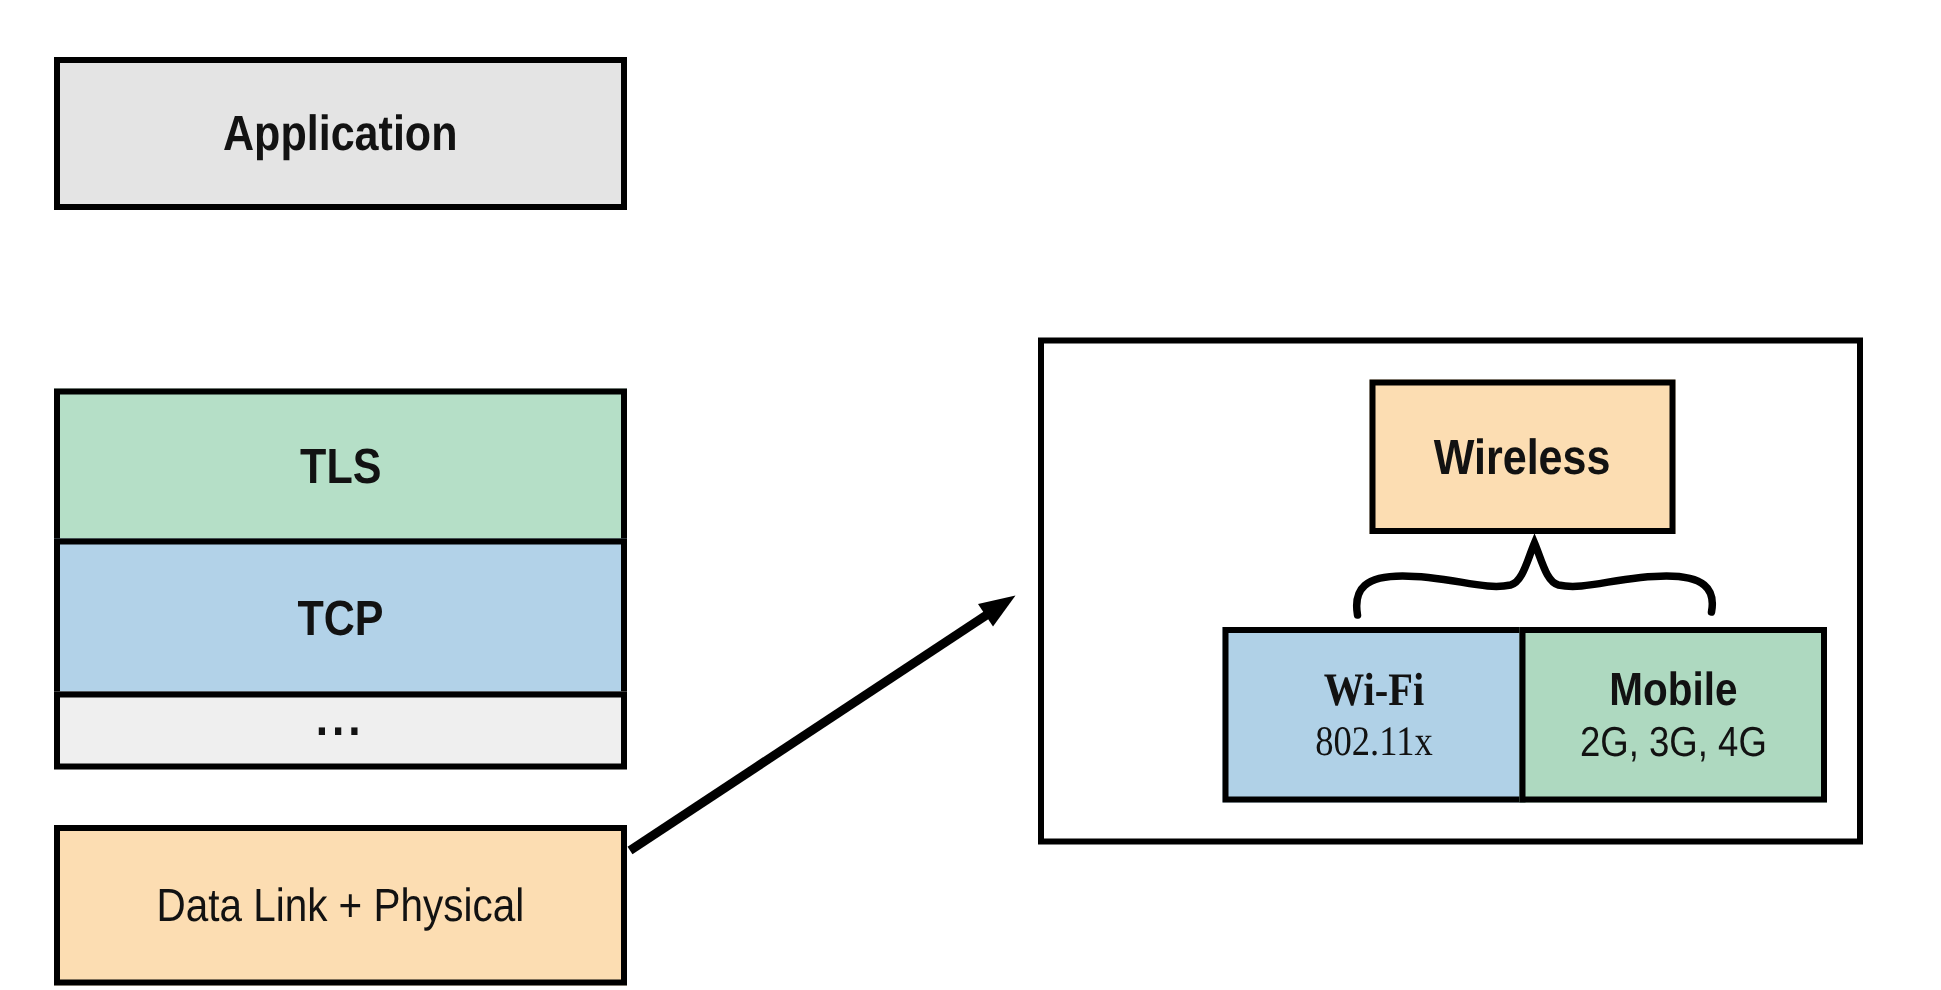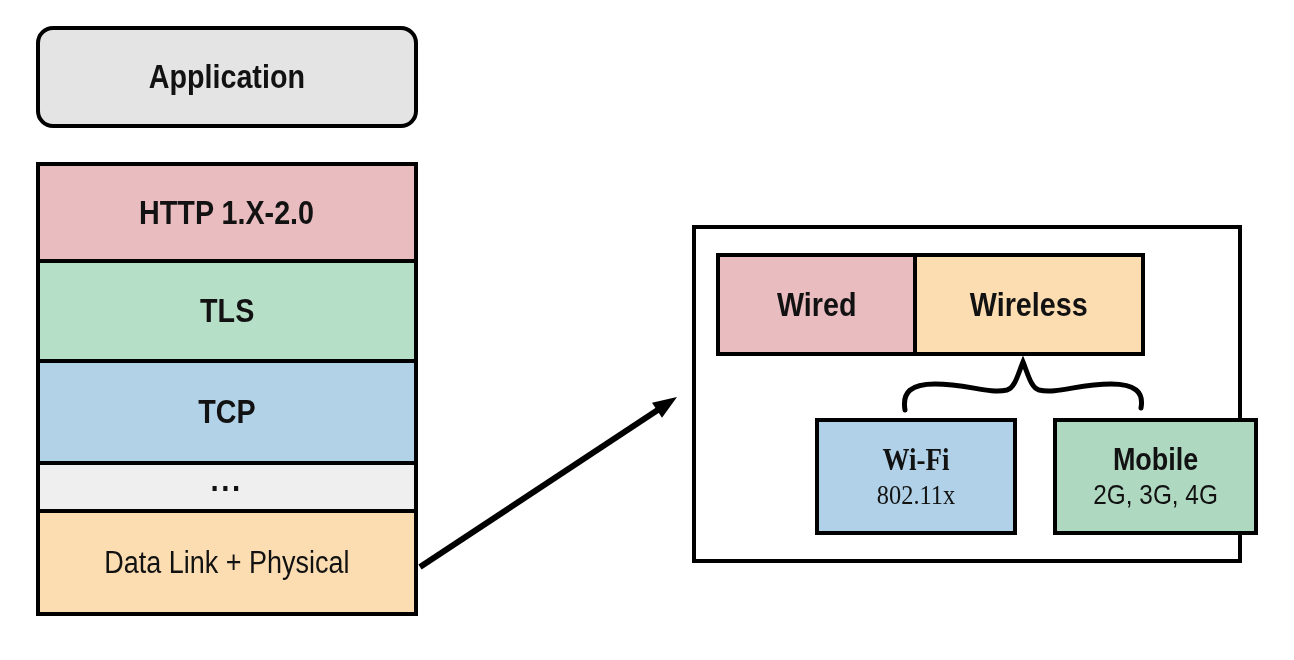--- a/index.html
+++ b/index.html
@@ -25,82 +25,76 @@
   .cond {
     display: inline-block;
     transform: scaleX(0.87);
     white-space: nowrap;
   }
   .lbl-bold { font-weight: bold; font-size: 33px; }
   .lbl-reg  { font-weight: normal; font-size: 31px; }
 
   
   .layer { left: 36px; width: 382px; }
-  .layer-0 { top: 26px;  height: 102px; border-radius: 17px; }
+  .layer-0 { top: 38px;  height: 102px; }
   .layer-1 { top: 162px; height: 101px; }
   .layer-2 { top: 259px; height: 104px; }
   .layer-3 { top: 359px; height: 106px; }
   .layer-4 { top: 461px; height: 52px; }
   .layer-5 { top: 509px; height: 107px; }
   .dots .cond { transform: scaleX(0.87) translateY(-8px); letter-spacing: 3px; font-size: 34px; }
 
   
   .panel   { left: 692px; top: 225px; width: 550px; height: 338px; background: #ffffff; }
   .wired   { left: 716px; top: 253px; width: 201px; height: 103px; }
-  .wireless{ left: 913px; top: 253px; width: 232px; height: 103px; }
+  .wireless{ left: 913px; top: 253px; width: 204px; height: 103px; }
   .wifi    { left: 815px; top: 418px; width: 202px; height: 117px; }
   .mobile  { left: 1013px; top: 418px; width: 205px; height: 117px; }
   .two-line { line-height: 1.18; }
   .two-line .title { font-weight: bold; font-size: 31px; display: block; }
   .two-line .subtitle { font-weight: normal; font-size: 28px; display: block; }
 
   
   .arrow-svg { position: absolute; left: 410px; top: 380px; width: 290px; height: 200px; }
   .brace-svg { position: absolute; left: 885px; top: 352px; width: 270px; height: 68px; }
   svg { display: block; }
 </style>
 </head>
 <body>
 
 <div class="canvas">
 
   <div class="box layer layer-0" style="background-color: rgb(228, 228, 228);">
     <span class="cond lbl-bold">Application</span>
   </div>
 
-  <div class="box layer layer-1" style="background-color: rgb(233, 188, 192);">
-    <span class="cond lbl-bold">HTTP 1.X-2.0</span>
-  </div>
 
   <div class="box layer layer-2" style="background-color: rgb(181, 223, 199); text-align: right;">
     <span class="cond lbl-bold">TLS</span>
   </div>
 
   <div class="box layer layer-3" style="background-color: rgb(178, 210, 232); justify-content: center;">
     <span class="cond lbl-bold">TCP</span>
   </div>
 
   <div class="box layer layer-4 dots" style="background-color: rgb(239, 239, 239);">
     <span class="cond lbl-bold">...</span>
   </div>
 
-  <div class="box layer layer-5" style="background-color: rgb(252, 221, 178);">
+  <div class="box layer layer-5" style="background-color: rgb(252, 221, 178); margin-top: 41px;">
     <span class="cond lbl-reg">Data Link + Physical</span>
   </div>
 
   <svg class="arrow-svg" viewBox="0 0 290 200" xmlns="http://www.w3.org/2000/svg">
     <line x1="10" y1="187" x2="250" y2="28.5" stroke="#000000" stroke-width="6" stroke-linecap="butt"></line>
     <polygon points="267,17 252,37.7 242,22.7" fill="#000000"></polygon>
   </svg>
 
   <div class="box panel"></div>
 
-  <div class="box wired" style="background-color: rgb(233, 188, 192);">
-    <span class="cond lbl-bold">Wired</span>
-  </div>
 
   <div class="box wireless" style="background-color: rgb(252, 221, 178);">
     <span class="cond lbl-bold">Wireless</span>
   </div>
 
   <svg class="brace-svg" viewBox="0 0 270 68" xmlns="http://www.w3.org/2000/svg">
     <path d="M 20 58
              C 17 40 26 32 50 32
              C 82 32 104 42 122 38
              C 130 36 133 22 138 10
@@ -109,20 +103,20 @@
              C 250 32 259 40 256 56" fill="none" stroke="#000000" stroke-width="5" stroke-linecap="round"></path>
   </svg>
 
   <div class="box wifi two-line" style="background-color: rgb(176, 209, 231); font-family: Liberation Serif, serif;">
     <span class="cond">
       <span class="title">Wi-Fi</span>
       <span class="subtitle">802.11x</span>
     </span>
   </div>
 
-  <div class="box mobile two-line" style="background-color: rgb(174, 217, 192); margin-left: 40px;">
+  <div class="box mobile two-line" style="background-color: rgb(174, 217, 192);">
     <span class="cond">
       <span class="title">Mobile</span>
       <span class="subtitle">2G, 3G, 4G</span>
     </span>
   </div>
 
 </div>
 
 </body></html>

